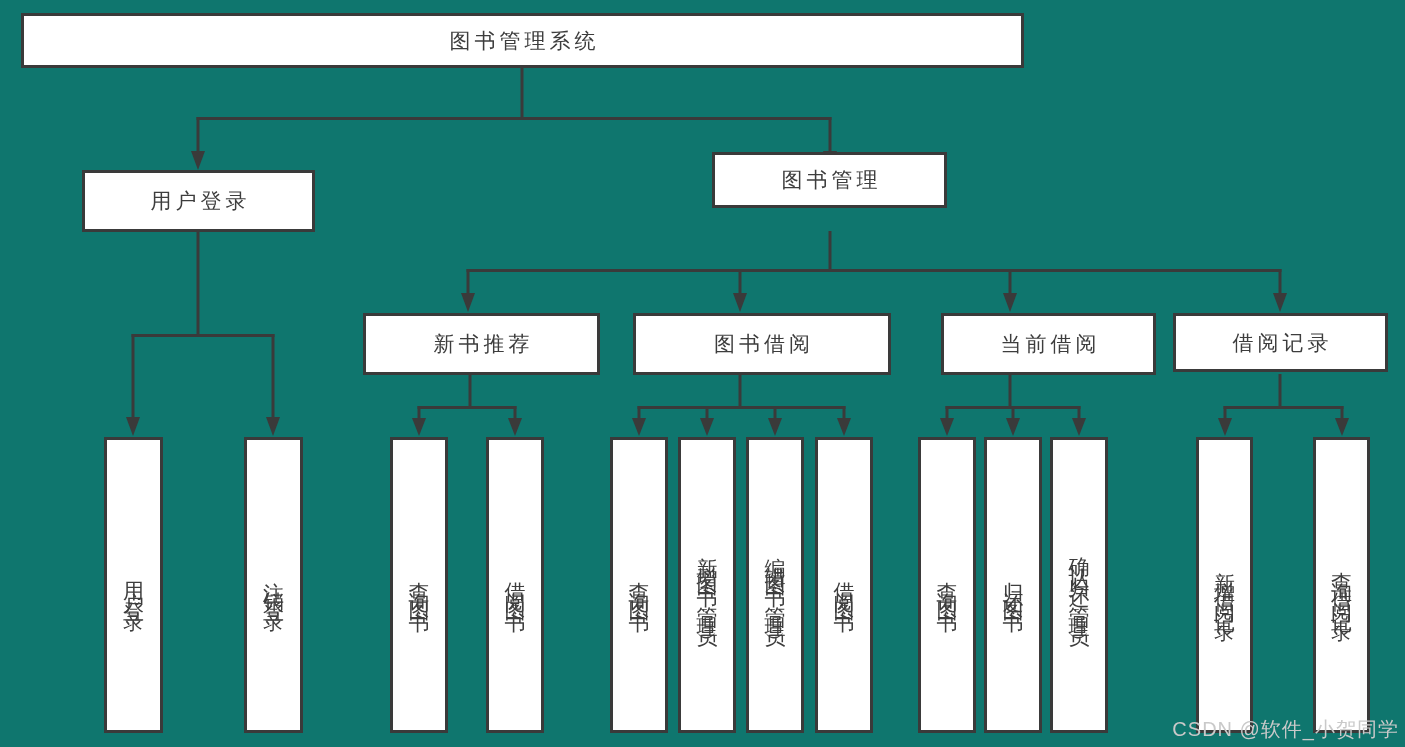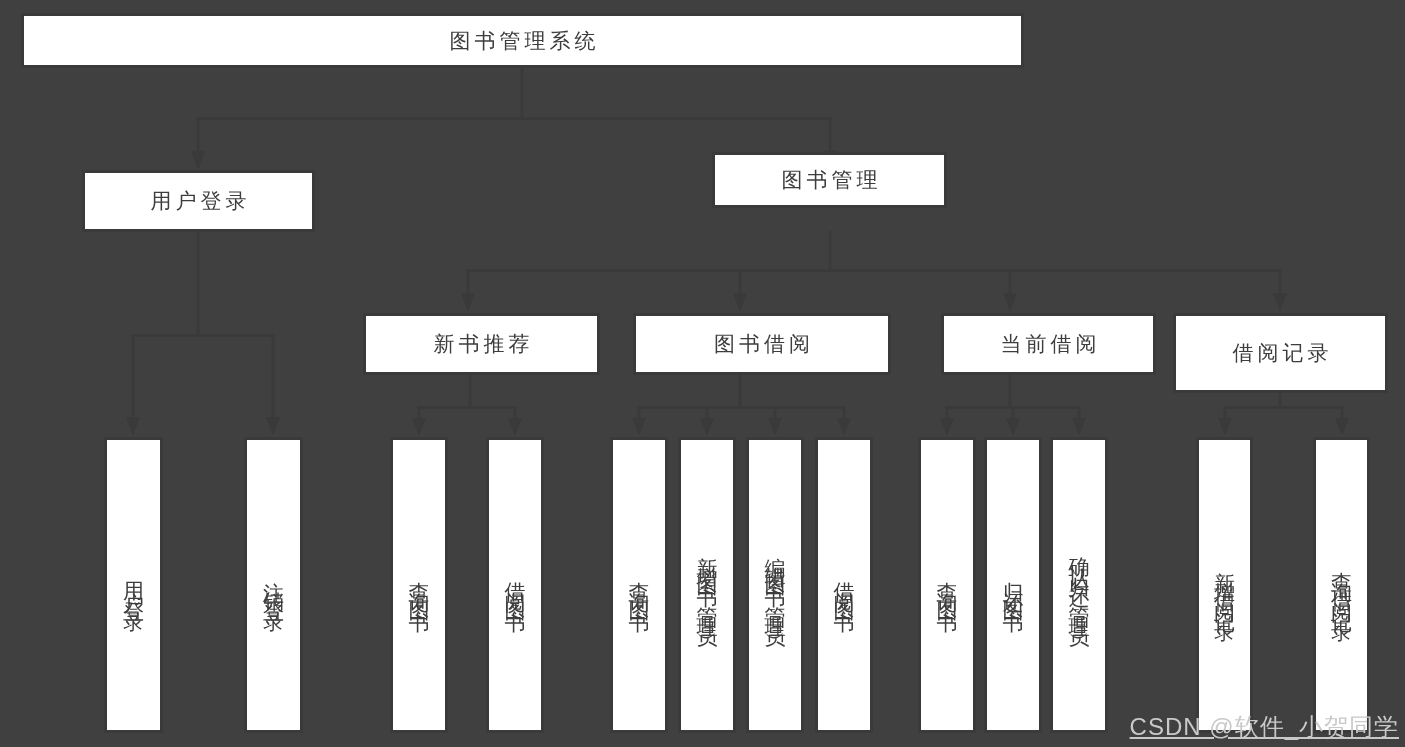--- a/index.html
+++ b/index.html
@@ -6,21 +6,21 @@
     --line:#3a3a3a;
     --ink:#3d3d3d;
     --wm:#c9c9c9;
   }
   *{margin:0;padding:0;box-sizing:border-box;}
   html,body{background:#fff;}
   body{font-family:"Liberation Sans",sans-serif;}
   #canvas{
     position:relative;
     width:1405px;height:747px;
-    background:#404040;
+    background:#0f766e;
     overflow:hidden;
     padding-left:20px;
   }
   #wires{position:absolute;left:0;top:0;z-index:1;}
   #wires line{stroke:var(--line);stroke-width:3;}
   #wires polygon{fill:var(--line);}
   .box{
     position:absolute;
     background:#fff;
     border:3px solid var(--line);
@@ -33,25 +33,24 @@
     writing-mode:vertical-rl;
     text-orientation:mixed;
     font-size:21px;
     letter-spacing:10px;
     color:var(--ink);
     white-space:nowrap;
   }
   .watermark{
     position:absolute;
     right:6px;bottom:4px;
-    font-size:24px;
+    font-size:20px;
     color:var(--wm);
     letter-spacing:1px;
     z-index:5;
-    text-decoration:underline;
   }
 </style>
 </head>
 <body>
 
 <div id="canvas">
 
   <svg id="wires" width="1405" height="747" aria-hidden="true">
 
     <line x1="522" y1="66" x2="522" y2="120"></line>
@@ -115,21 +114,21 @@
   </svg>
 
   <div class="box hbox" style="left:21px;top:13px;width:1003px;height:55px;">图书管理系统</div>
 
   <div class="box hbox" style="left:82px;top:170px;width:233px;height:62px;">用户登录</div>
   <div class="box hbox" style="left:712px;top:152px;width:235px;height:56px;">图书管理</div>
 
   <div class="box hbox" style="left:363px;top:313px;width:237px;height:62px;">新书推荐</div>
   <div class="box hbox" style="left:633px;top:313px;width:258px;height:62px;">图书借阅</div>
   <div class="box hbox" style="left:903px;top:313px;width:215px;height:62px;margin-left:38px;">当前借阅</div>
-  <div class="box hbox" style="left:1173px;top:313px;width:215px;height:80px;">借阅记录</div>
+  <div class="box hbox" style="left:1173px;top:313px;width:215px;height:59px;">借阅记录</div>
 
   <div class="box vbox" style="left:104px;top:437px;width:59px;height:296px;">
     <span>用户登录</span>
   </div>
   <div class="box vbox" style="left:244px;top:437px;width:59px;height:296px;">
     <span>注销登录</span>
   </div>
 
   <div class="box vbox" style="left:390px;top:437px;width:58px;height:296px;">
     <span>查询图书</span>

